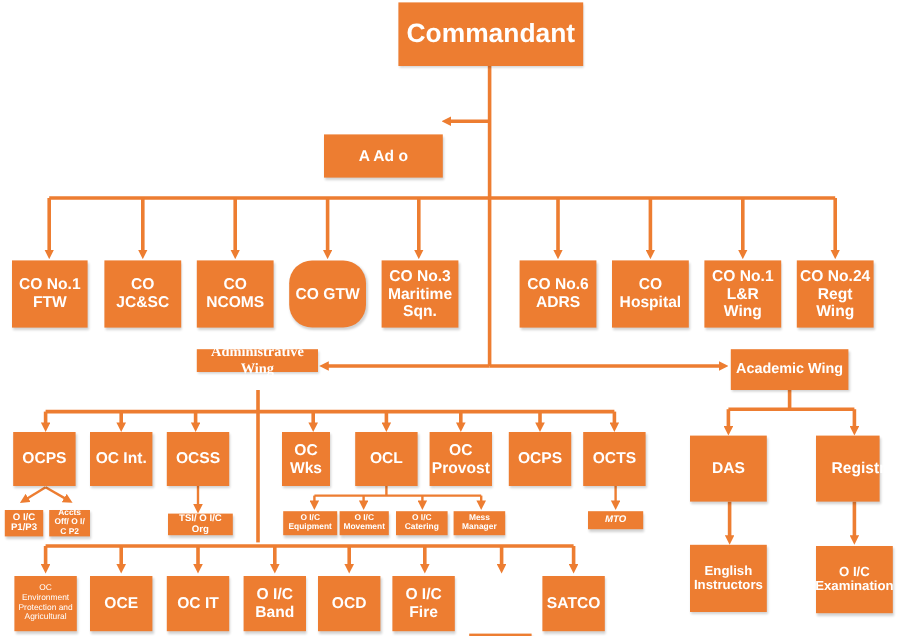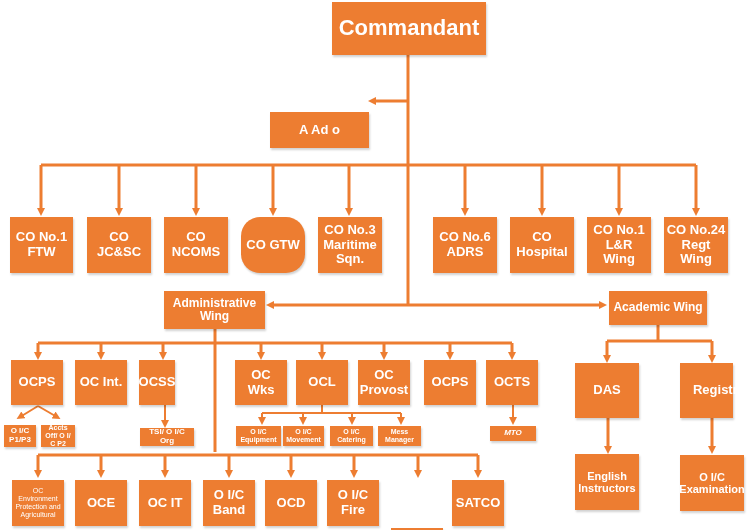--- a/index.html
+++ b/index.html
@@ -100,28 +100,28 @@
 Sqn.</div>
 <div class="box f13" style="left:433px;top:217px;width:64px;height:56px;">CO No.6
 ADRS</div>
 <div class="box f13" style="left:510px;top:217px;width:64px;height:56px;">CO
 Hospital</div>
 <div class="box f13" style="left:587px;top:217px;width:64px;height:56px;">CO No.1
 L&amp;R Wing</div>
 <div class="box f13" style="left:664px;top:217px;width:64px;height:56px;">CO No.24
 Regt Wing</div>
 
-<div class="box f12" style="left:164px;top:291px;width:101px;height:38px;">Administrative
+<div class="box f12" style="left:164px;top:291px;width:101px;height:19px;font-family:Liberation Serif, serif;">Administrative
 Wing</div>
 <div class="box f12" style="left:609px;top:291px;width:98px;height:34px;">Academic Wing</div>
 
 <div class="box f13" style="left:11px;top:360px;width:52px;height:45px;">OCPS</div>
 <div class="box f13" style="left:75px;top:360px;width:52px;height:45px;">OC Int.</div>
-<div class="box f13" style="left:139px;top:360px;width:36px;height:45px;">OCSS</div>
-<div class="box f13" style="left:235px;top:360px;width:52px;height:45px;">OC Wks</div>
+<div class="box f13" style="left:139px;top:360px;width:52px;height:45px;">OCSS</div>
+<div class="box f13" style="left:235px;top:360px;width:40px;height:45px;">OC Wks</div>
 <div class="box f13" style="left:296px;top:360px;width:52px;height:45px;">OCL</div>
 <div class="box f13" style="left:358px;top:360px;width:52px;height:45px;">OC
 Provost</div>
 <div class="box f13" style="left:424px;top:360px;width:52px;height:45px;">OCPS</div>
 <div class="box f13" style="left:486px;top:360px;width:52px;height:45px;">OCTS</div>
 
 <div class="box f8" style="left:4px;top:425px;width:32px;height:22px;">O I/C
 P1/P3</div>
 <div class="box f7" style="left:41px;top:425px;width:34px;height:22px;">Accts
 Off/ O I/

